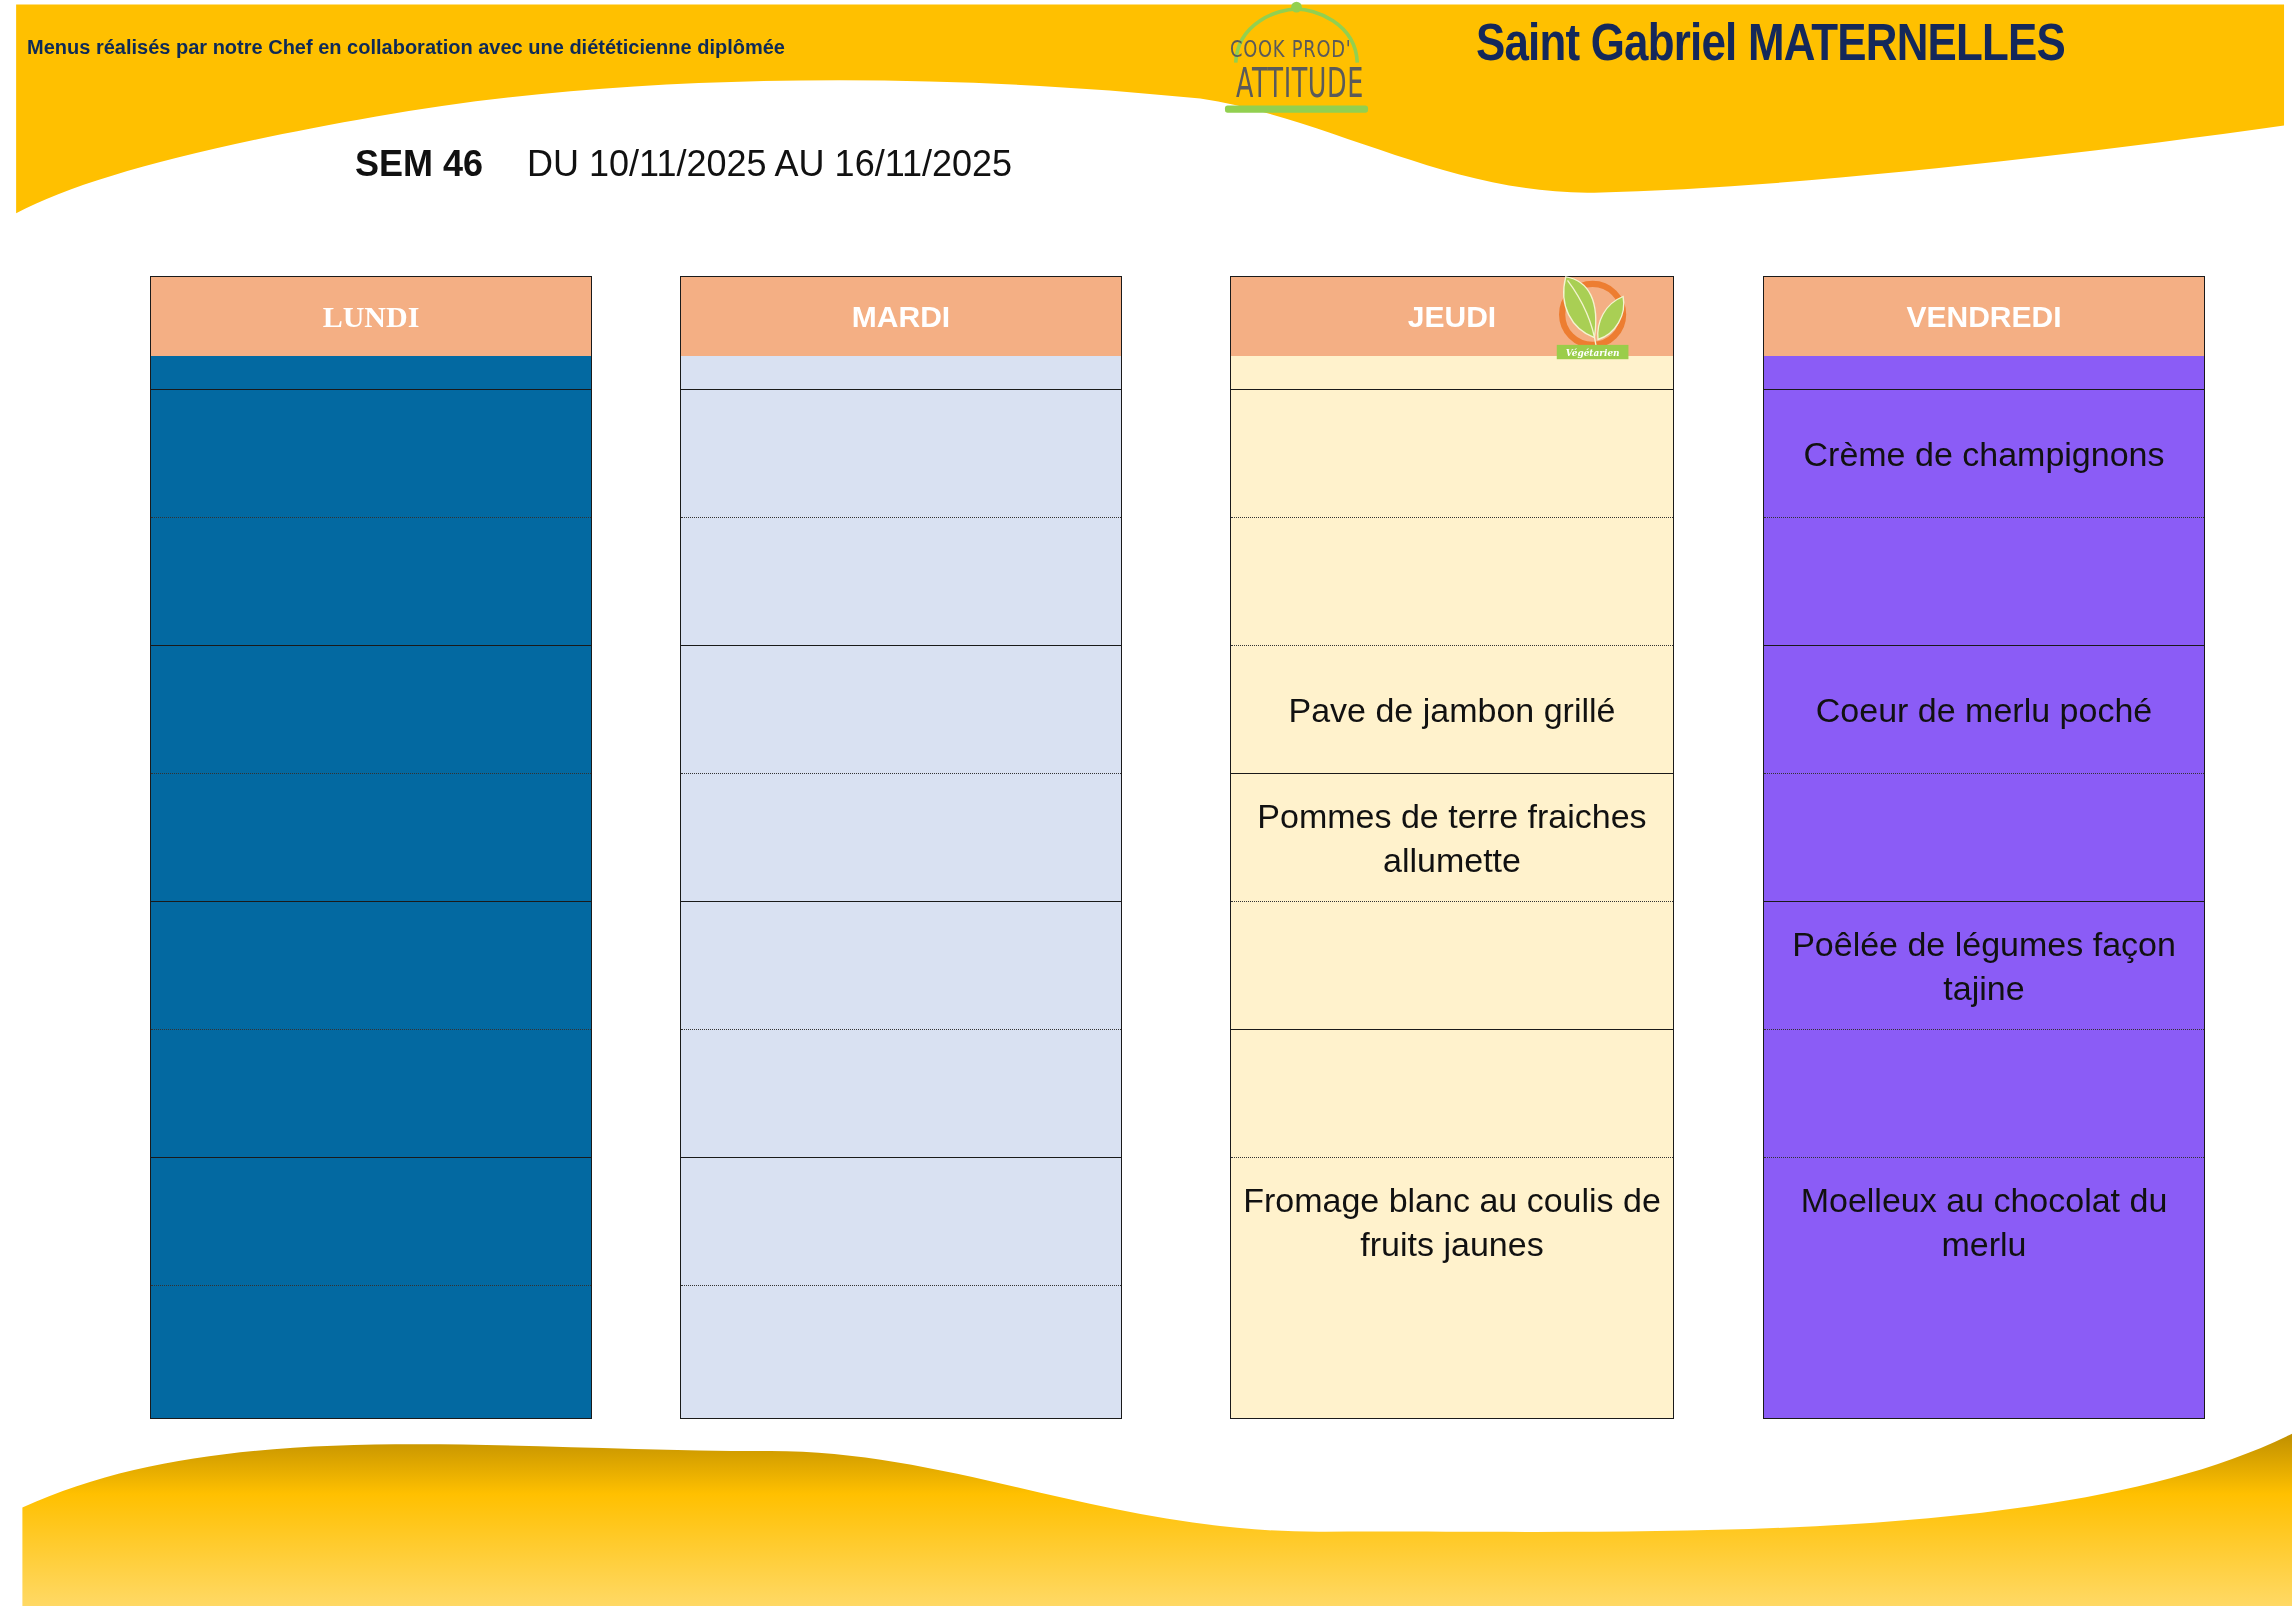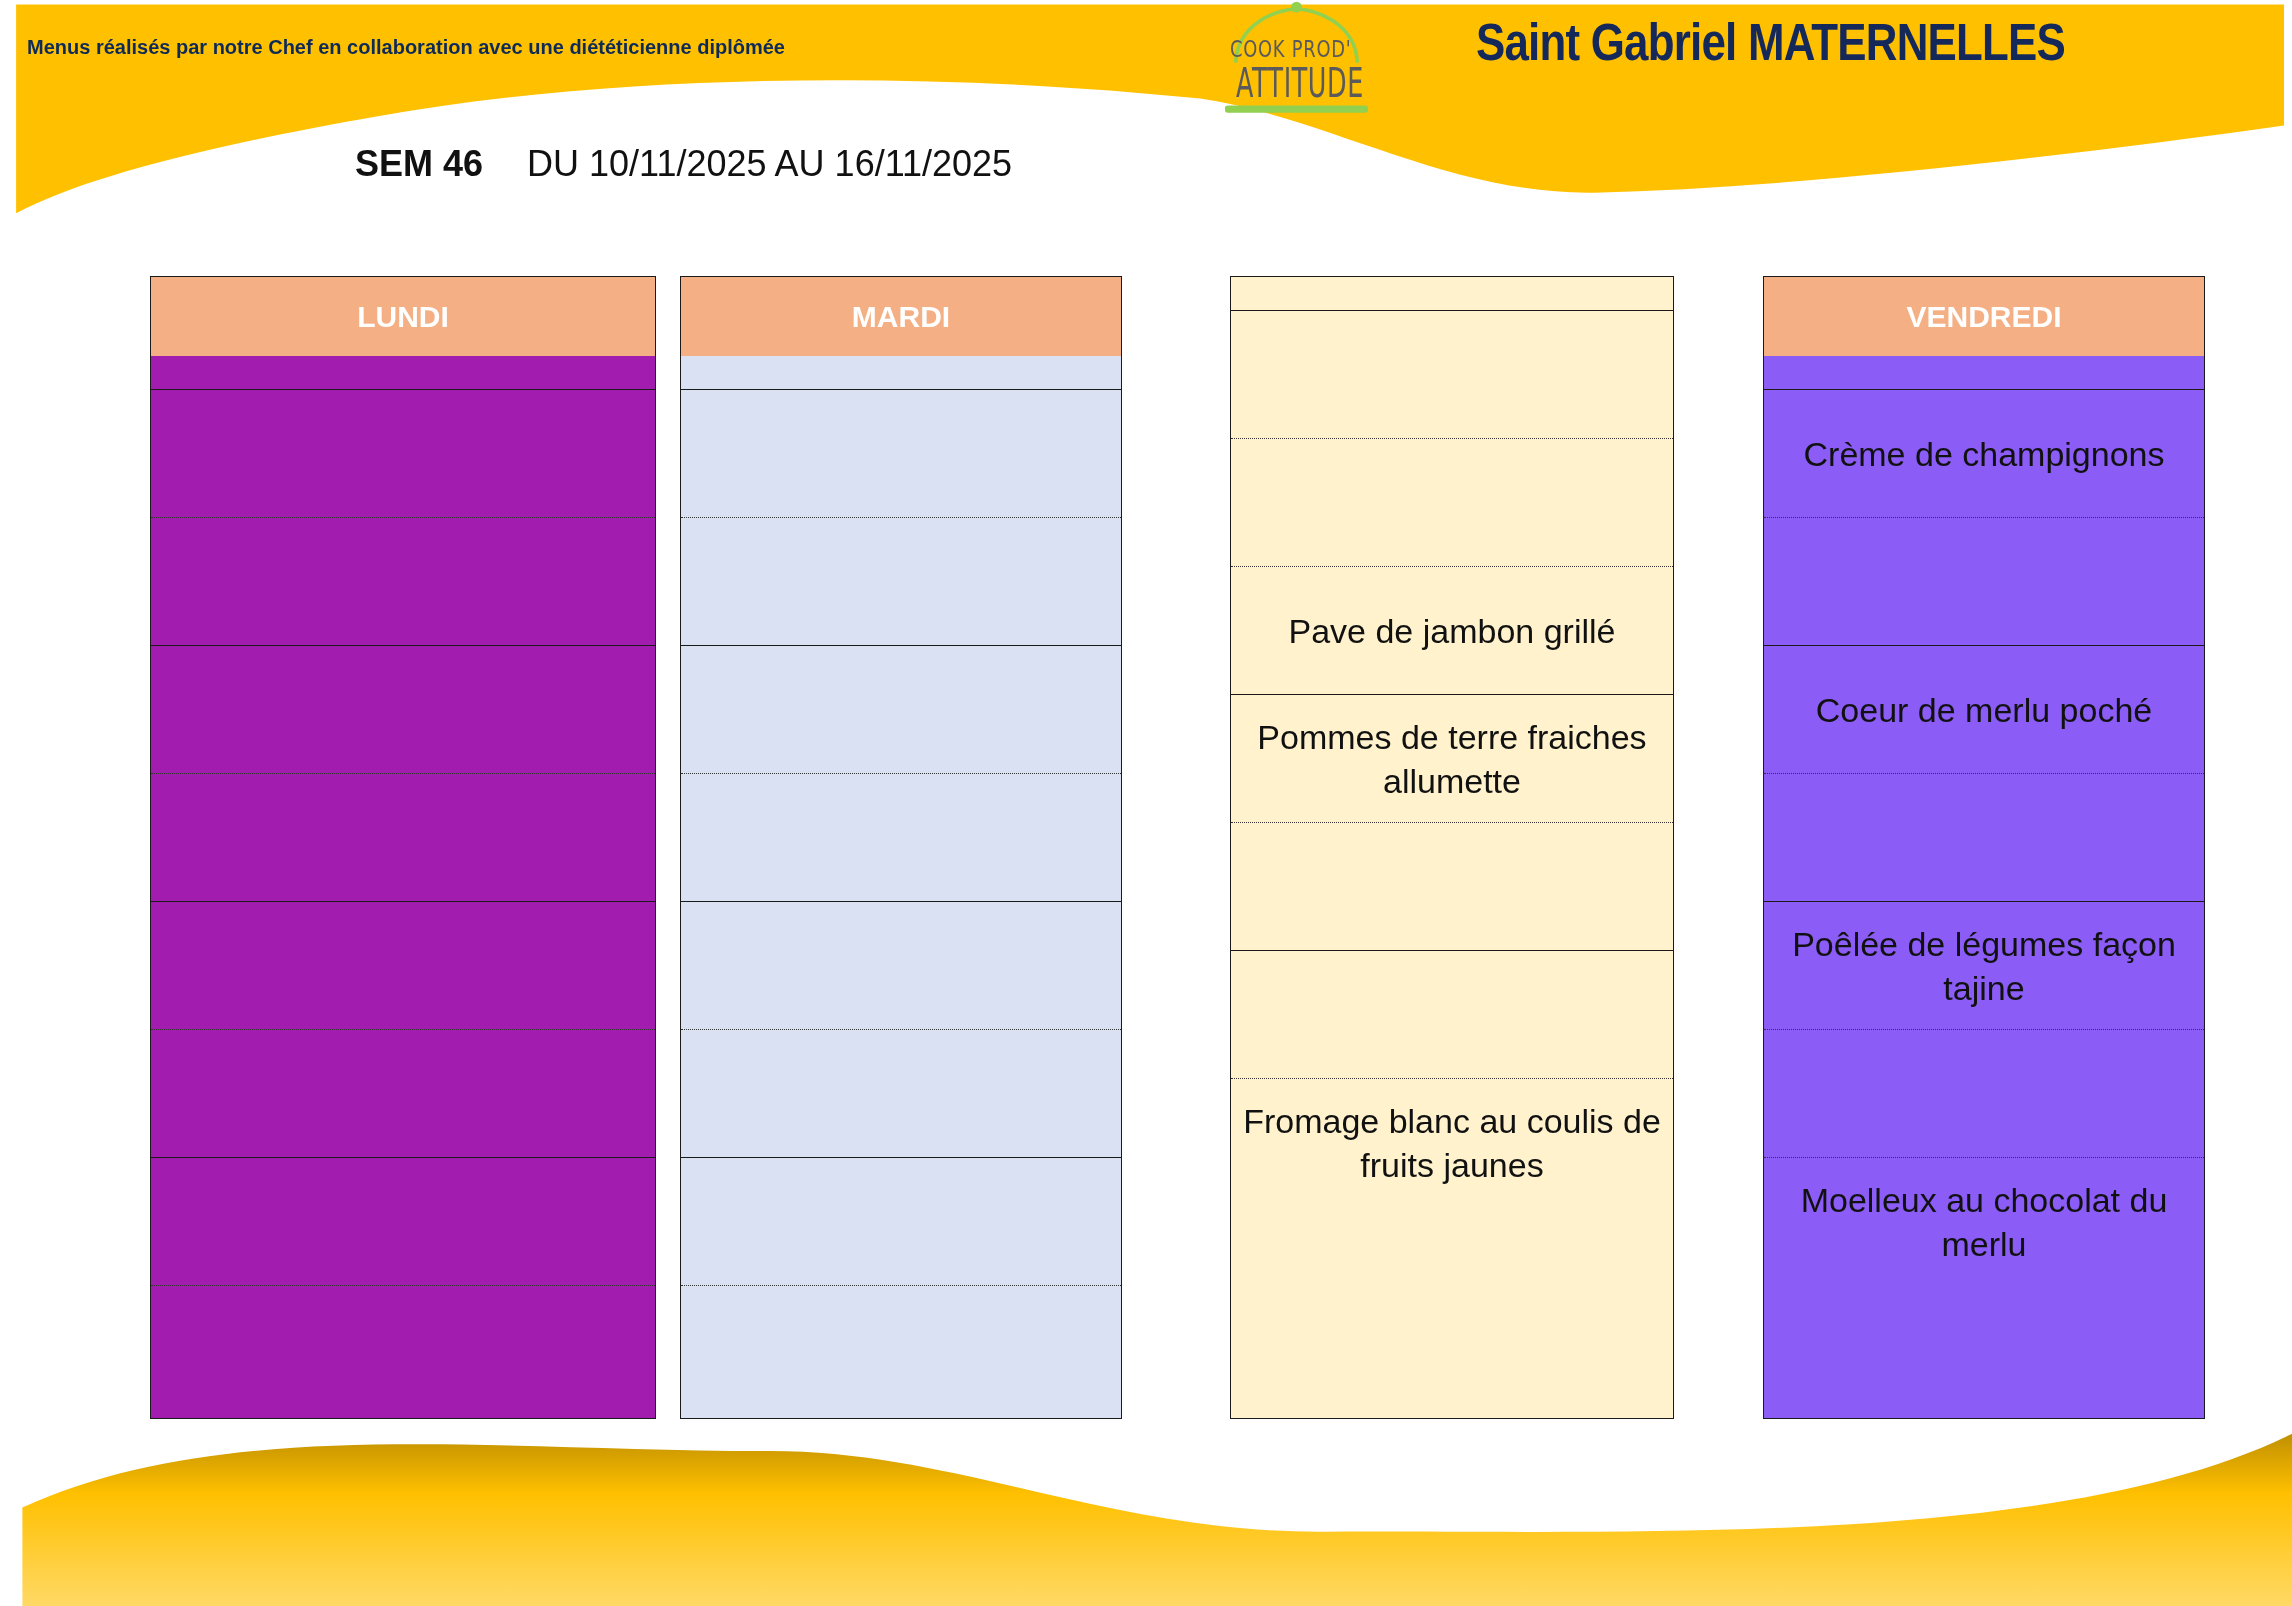--- a/index.html
+++ b/index.html
@@ -82,21 +82,21 @@
   <span class="t2">ATTITUDE</span>
 </div>
 
 <div class="school">Saint Gabriel MATERNELLES</div>
 
 <div class="week">
   <span class="sem">SEM 46</span>
   <span>DU 10/11/2025 AU 16/11/2025</span>
 </div>
 
-<div class="col" style="left:150px;width:506px;background:#a21caf;">
+<div class="col" style="left:150px;width:442px;background:#0369a1;font-family:Liberation Serif, serif;">
   <div class="head">LUNDI</div>
   <div class="band"></div>
   <div class="cell dotted"></div>
   <div class="cell solid"></div>
   <div class="cell dotted"></div>
   <div class="cell solid"></div>
   <div class="cell dotted"></div>
   <div class="cell solid"></div>
   <div class="cell dotted"></div>
   <div class="cell"></div>
@@ -109,20 +109,31 @@
   <div class="cell solid"></div>
   <div class="cell dotted"></div>
   <div class="cell solid"></div>
   <div class="cell dotted"></div>
   <div class="cell solid"></div>
   <div class="cell dotted"></div>
   <div class="cell"></div>
 </div>
 
 <div class="col" style="left:1230px;width:444px;background:#fff2cc;">
+  <div class="head">
+    <span>JEUDI</span>
+    <svg class="veg" viewBox="0 0 90 96" style="font-size:34px">
+      <circle cx="44" cy="44" r="34" fill="none" stroke="#ed7d31" stroke-width="7"></circle>
+      <path d="M14 2 C40 6 52 30 46 70 C20 60 6 34 14 2 Z" fill="#a9cf54" stroke="#f4f4d0" stroke-width="1.5"></path>
+      <path d="M78 24 C82 44 70 66 50 72 C48 52 58 32 78 24 Z" fill="#a9cf54" stroke="#f4f4d0" stroke-width="1.5"></path>
+      <path d="M16 6 C34 30 44 52 48 80" fill="none" stroke="#f4f4d0" stroke-width="1.5"></path>
+      <rect x="4" y="78" width="80" height="16" fill="#9acd4a"></rect>
+      <text x="44" y="90" font-size="10" fill="#ffffff" text-anchor="middle" font-family="DejaVu Serif, serif" font-style="italic">Végétarien</text>
+    </svg>
+  </div>
   <div class="band"></div>
   <div class="cell dotted"></div>
   <div class="cell dotted"></div>
   <div class="cell solid">Pave de jambon grillé</div>
   <div class="cell dotted">Pommes de terre fraiches allumette</div>
   <div class="cell solid"></div>
   <div class="cell dotted"></div>
   <div class="cell">Fromage blanc au coulis de fruits jaunes</div>
 </div>
 

